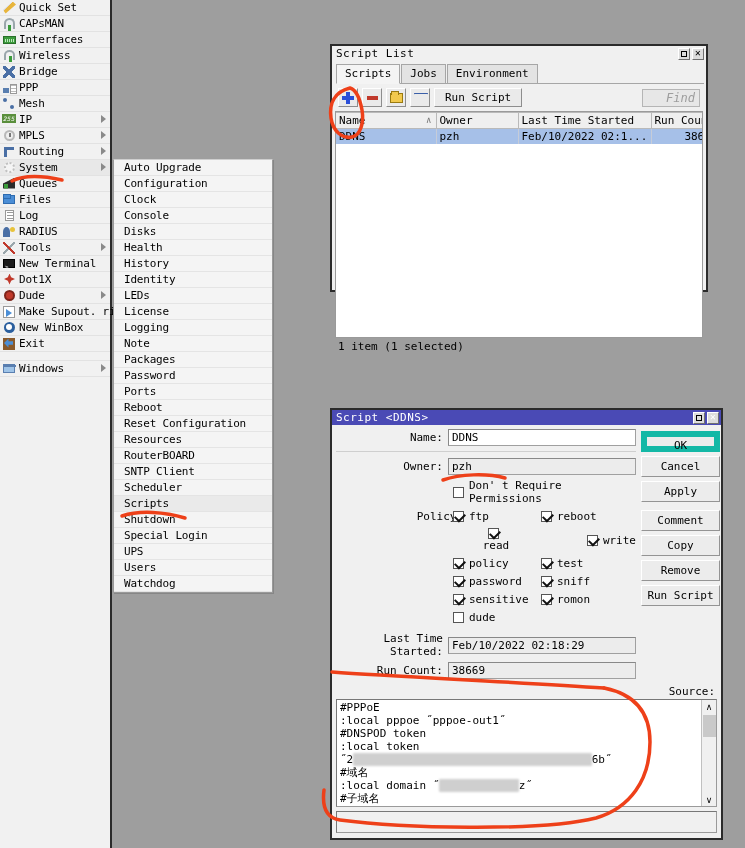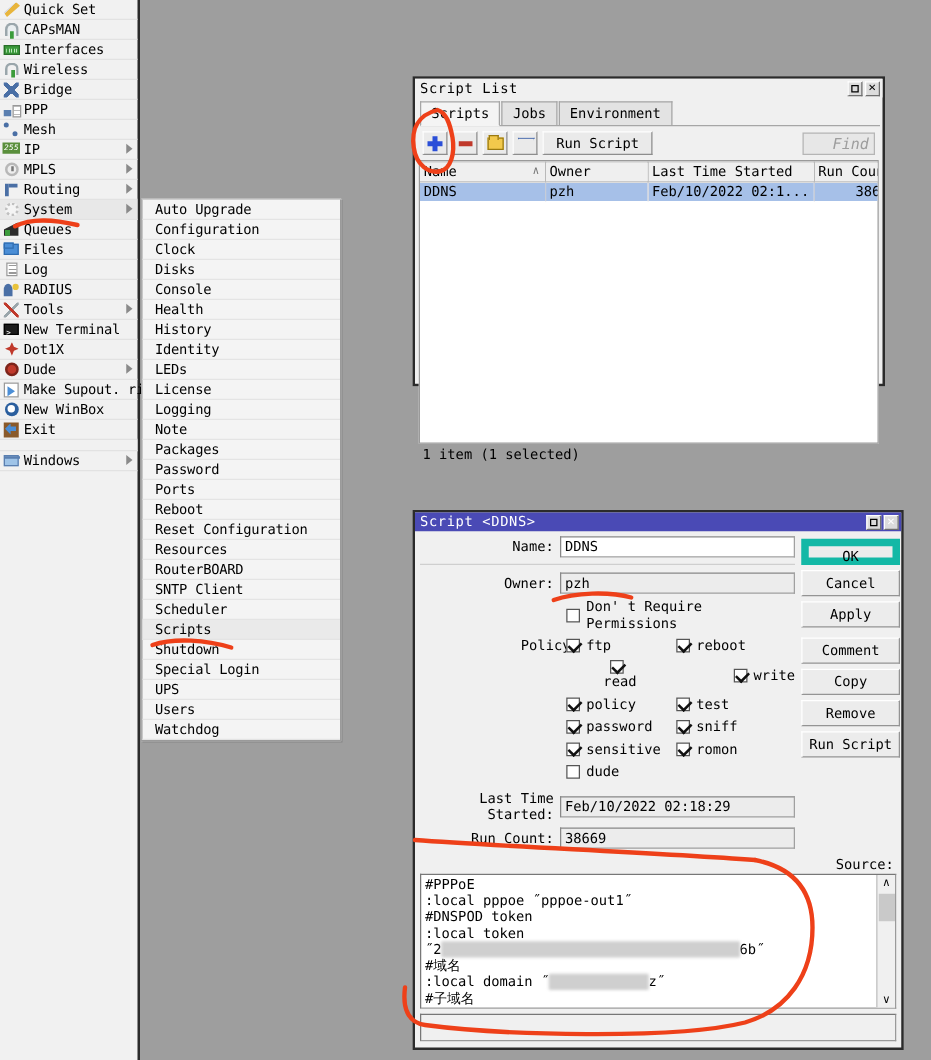--- a/index.html
+++ b/index.html
@@ -144,21 +144,21 @@
   .tb-btn {
     width:12px; height:12px; background:#dcdcdc;
     border:1px solid #6f6f6f; border-top-color:#fff; border-left-color:#fff;
     display:flex; align-items:center; justify-content:center;
     font-size:8px; line-height:1;
     font-family:"DejaVu Sans", sans-serif;
   }
   .tb-btn .sq { width:6px; height:6px; border:1px solid #000; }
 
   
-  #scriptlist { left:330px; top:61px; width:378px; height:248px; }
+  #scriptlist { left:330px; top:44px; width:378px; height:248px; }
   .sl-body { padding:3px 2px 0 2px; }
   .tabs { display:flex; gap:0; margin-left:2px; border-bottom:1px solid #a6a6a6; }
   .tab {
     padding:2px 8px 3px 8px; font-size:11px;
     border:1px solid #a6a6a6; border-bottom:none;
     background:#e3e3e3; margin-right:1px;
   }
   .tab.active { background:#f4f4f4; border-bottom:1px solid #f4f4f4; margin-bottom:-1px; }
   .toolbar { display:flex; align-items:center; gap:4px; padding:4px 2px 4px 4px; }
   .tbtn {
@@ -416,22 +416,22 @@
       </span>
     <span class="mi-label">Windows</span>
     <span class="mi-arrow"></span>
   </div>
 </div>
 
 <div id="submenu">
     <div class="sub-item">Auto Upgrade</div>
     <div class="sub-item">Configuration</div>
     <div class="sub-item">Clock</div>
+    <div class="sub-item">Console</div>
     <div class="sub-item">Disks</div>
-    <div class="sub-item">Console</div>
     <div class="sub-item">Health</div>
     <div class="sub-item">History</div>
     <div class="sub-item">Identity</div>
     <div class="sub-item">LEDs</div>
     <div class="sub-item">License</div>
     <div class="sub-item">Logging</div>
     <div class="sub-item">Note</div>
     <div class="sub-item">Packages</div>
     <div class="sub-item">Password</div>
     <div class="sub-item">Ports</div>

